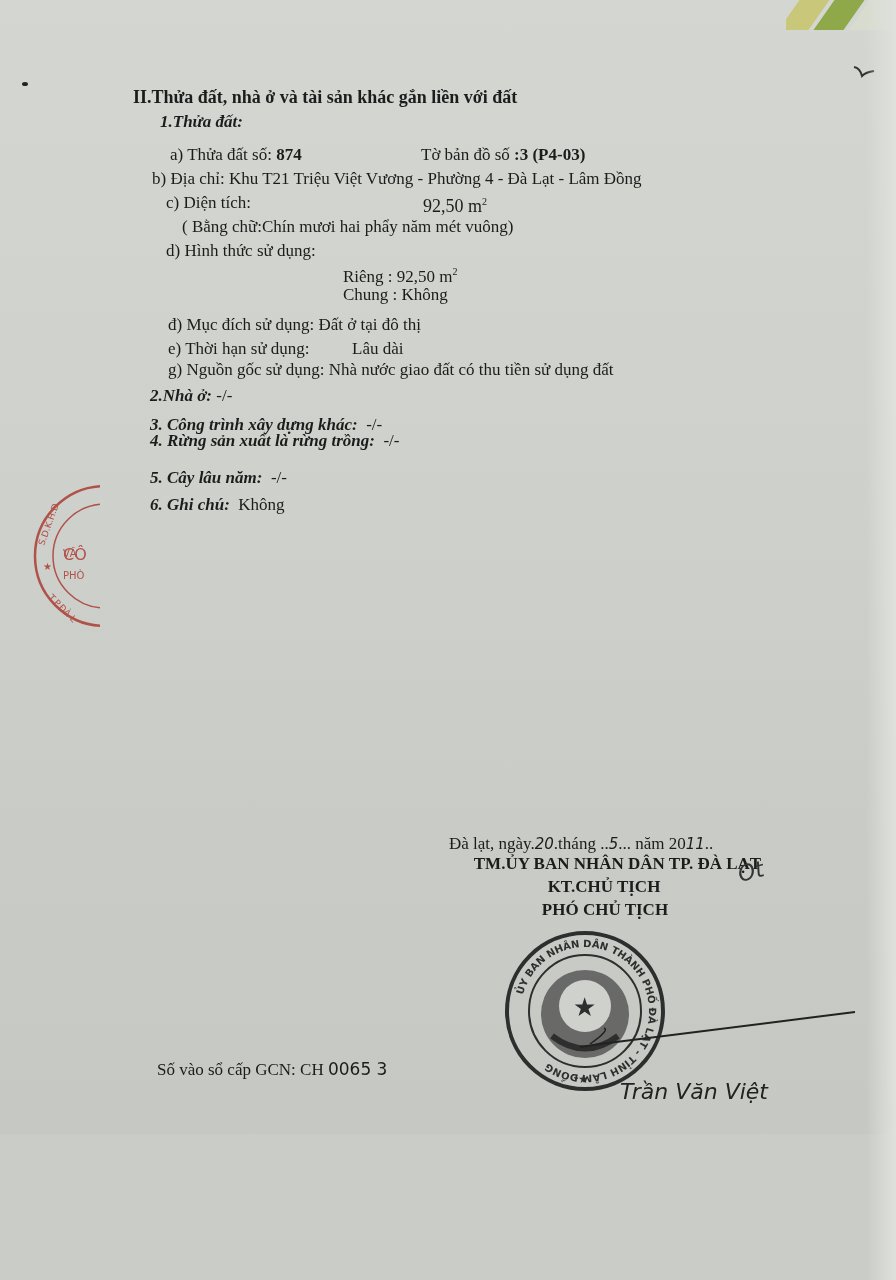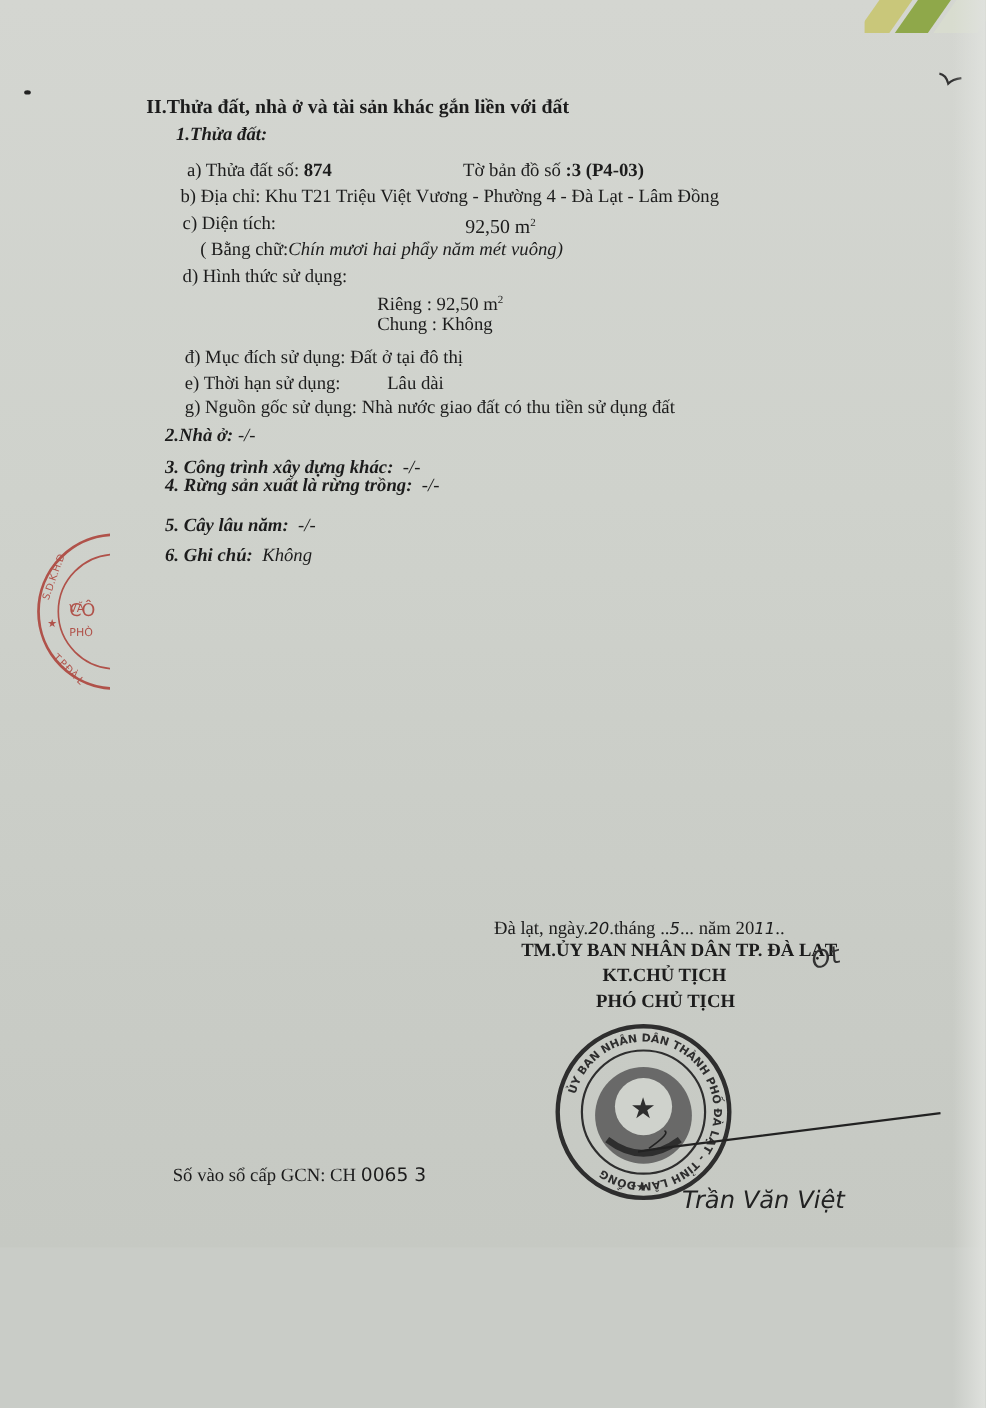--- a/index.html
+++ b/index.html
@@ -16,21 +16,21 @@
   .page::after {
     content: ""; position: absolute; right: 0; top: 0; width: 30px; height: 1280px;
     background: linear-gradient(90deg, rgba(200,203,198,0) 0%, #dfe1dd 100%);
   }
   .corner-leaf {
     position: absolute; right: 0; top: 0; width: 110px; height: 30px; overflow: hidden;
   }
   .corner-leaf span { position: absolute; top: -20px; height: 50px; transform: skewX(-35deg); }
   .t { position: absolute; white-space: nowrap; font-size: 17px; line-height: 20px; }
   .b { font-weight: bold; }
-  .i { font-style: italic; }
+  .i { }
   .bi { font-weight: bold; font-style: italic; }
   .sup { font-size: 10px; vertical-align: super; line-height: 0; }
   .hand { font-family: "DejaVu Sans", sans-serif; font-style: italic; font-size: 15px; }
   .center-block { position: absolute; left: 420px; width: 360px; text-align: center; }
   .center-block .t { position: static; display: block; }
   .stamp-left { position: absolute; left: 30px; top: 478px; width: 70px; height: 155px; overflow: hidden; }
   .stamp-right { position: absolute; left: 500px; top: 926px; width: 170px; height: 170px; }
   .sig-line { position: absolute; left: 580px; top: 1010px; width: 280px; height: 80px; }
   .dot { position: absolute; width: 6px; height: 4px; background: #222; border-radius: 50%; }
 </style>
@@ -53,21 +53,21 @@
   <div class="t b" style="left:133px;top:87px;font-size:18px;">II.Thửa đất, nhà ở và tài sản khác gắn liền với đất</div>
   <div class="t bi" style="left:160px;top:112px;">1.Thửa đất:</div>
 
   <div class="t" style="left:170px;top:145px;">
     <span>a) Thửa đất số: </span><span class="b">874</span>
   </div>
   <div class="t" style="left:421px;top:145px;">
     <span>Tờ bản đồ số </span><span class="b">:3 (P4-03)</span>
   </div>
 
-  <div class="t" style="left:164px;top:169px;">b) Địa chỉ: Khu T21 Triệu Việt Vương - Phường  4 - Đà Lạt - Lâm Đồng</div>
+  <div class="t" style="left:152px;top:169px;">b) Địa chỉ: Khu T21 Triệu Việt Vương - Phường  4 - Đà Lạt - Lâm Đồng</div>
 
   <div class="t" style="left:166px;top:193px;">c) Diện tích:</div>
   <div class="t" style="left:423px;top:196px;font-size:18px;">
     <span>92,50 m</span><span class="sup">2</span>
   </div>
   <div class="t" style="left:182px;top:217px;">
     <span>( Bằng chữ:</span><span class="i">Chín mươi hai phẩy năm mét vuông)</span>
   </div>
 
   <div class="t" style="left:166px;top:241px;">d) Hình thức sử dụng:</div>

